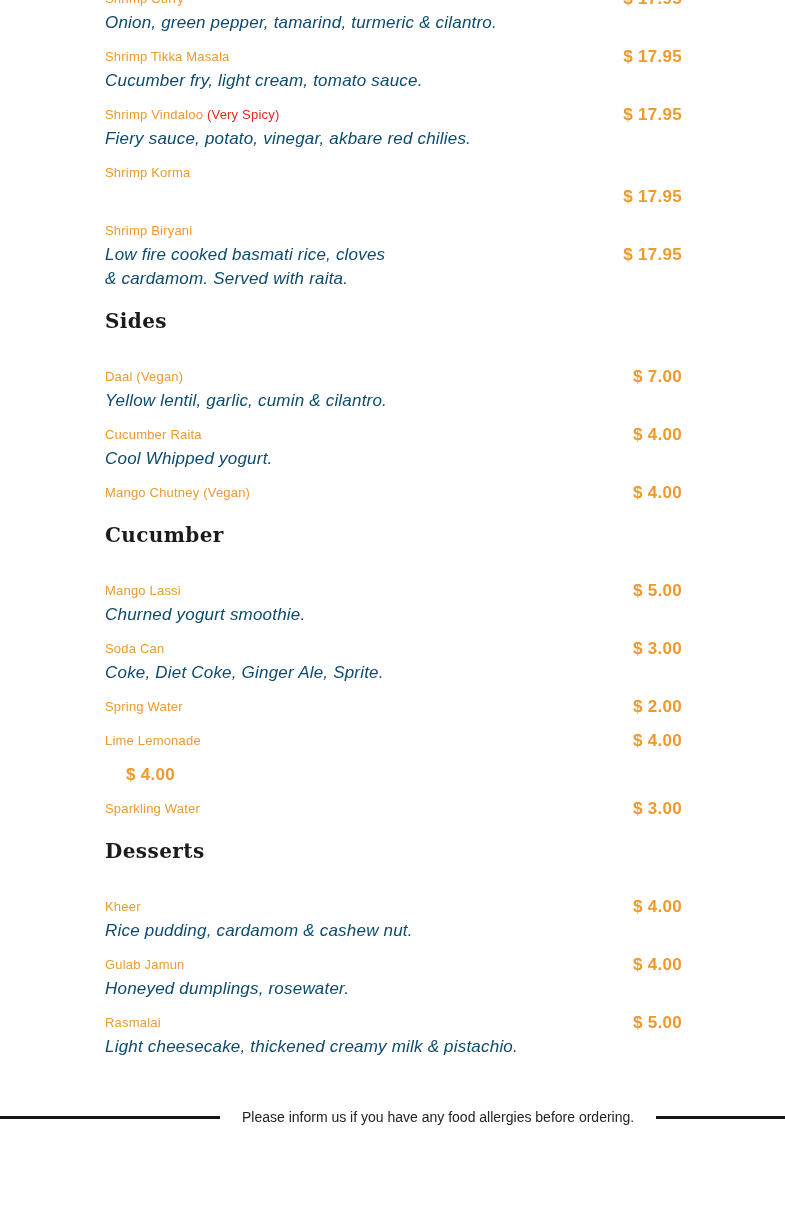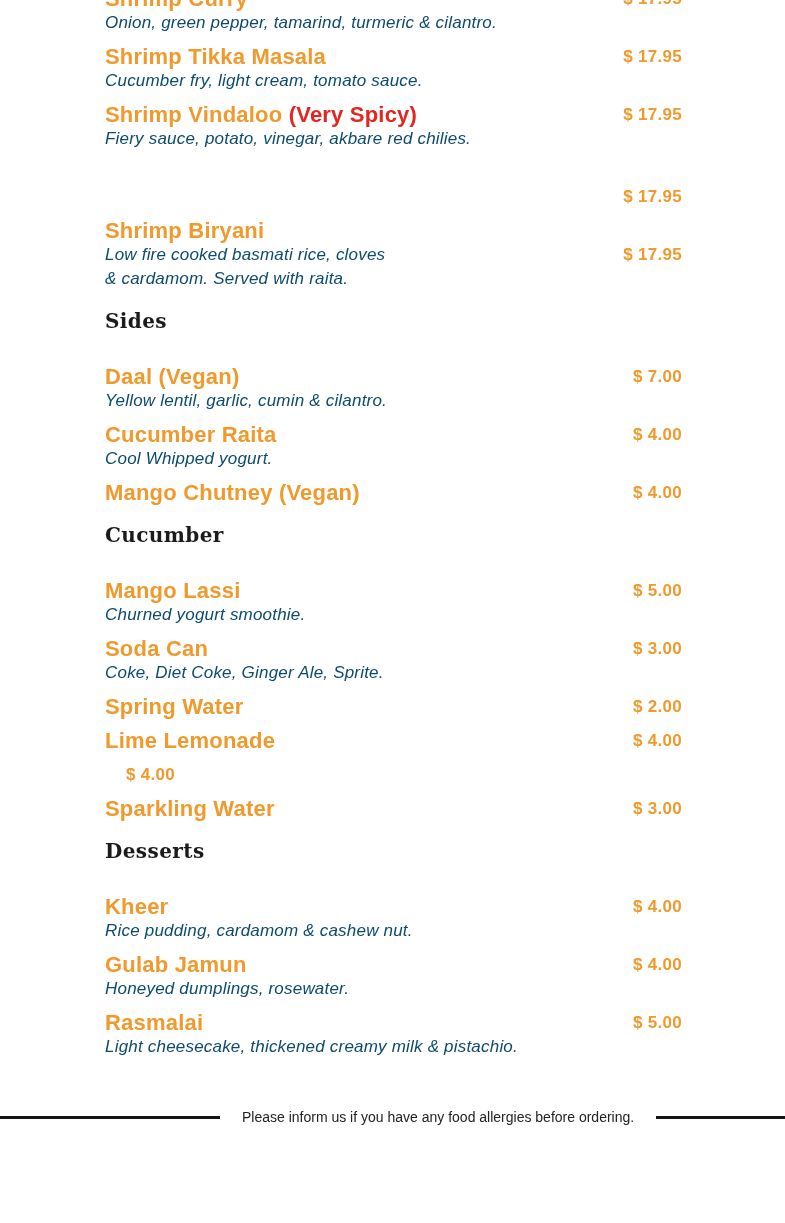--- a/index.html
+++ b/index.html
@@ -30,23 +30,23 @@
     margin: 12px 0 26px 0;
   }
   .item {
     display: flex;
     justify-content: space-between;
     align-items: flex-start;
     margin-bottom: 10px;
   }
   .item-text { max-width: 440px; }
   .item-name {
-    font-size: 22px;
+    font-size: 13px;
     line-height: 24px;
-    font-weight: 700;
+    font-weight: 400;
     color: #f0992c;
     letter-spacing: 0.2px;
   }
   .item-name .note { color: #e4261e; }
   .item-desc {
     font-size: 17px;
     line-height: 24px;
     font-style: italic;
     color: #0c4a6e;
     white-space: pre-line;
@@ -108,20 +108,21 @@
     <div class="item">
       <div class="item-text">
         <div class="item-name"><span>Shrimp Vindaloo</span> <span class="note">(Very Spicy)</span></div>
         <div class="item-desc">Fiery sauce, potato, vinegar, akbare red chilies.</div>
       </div>
       <div class="item-price">$ 17.95</div>
     </div>
 
     <div class="item price-mid">
       <div class="item-text">
+        <div class="item-name"><span>Shrimp Korma</span></div>
       </div>
       <div class="item-price">$ 17.95</div>
     </div>
 
     <div class="item price-mid">
       <div class="item-text">
         <div class="item-name"><span>Shrimp Biryani</span></div>
         <div class="item-desc">Low fire cooked basmati rice, cloves
 &amp; cardamom. Served with raita.</div>
       </div>

